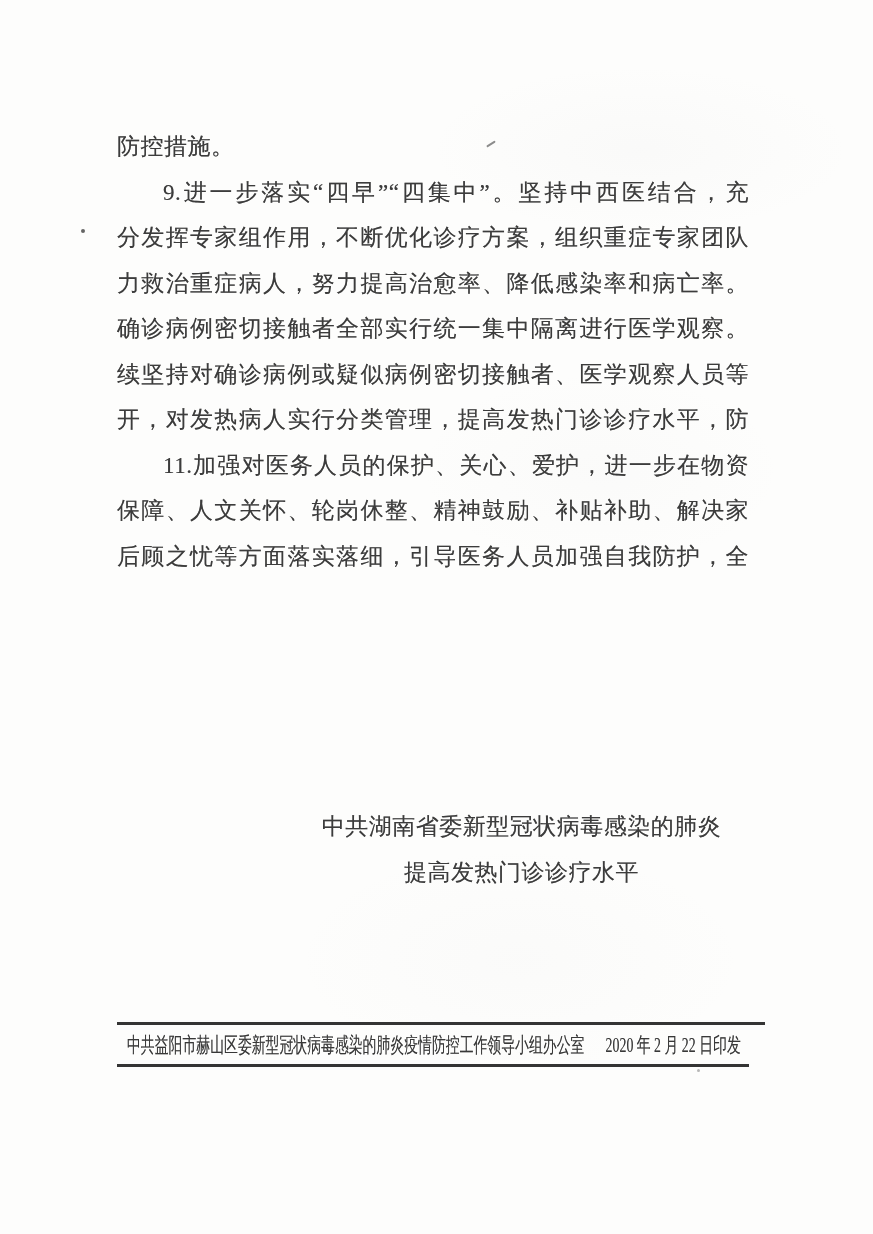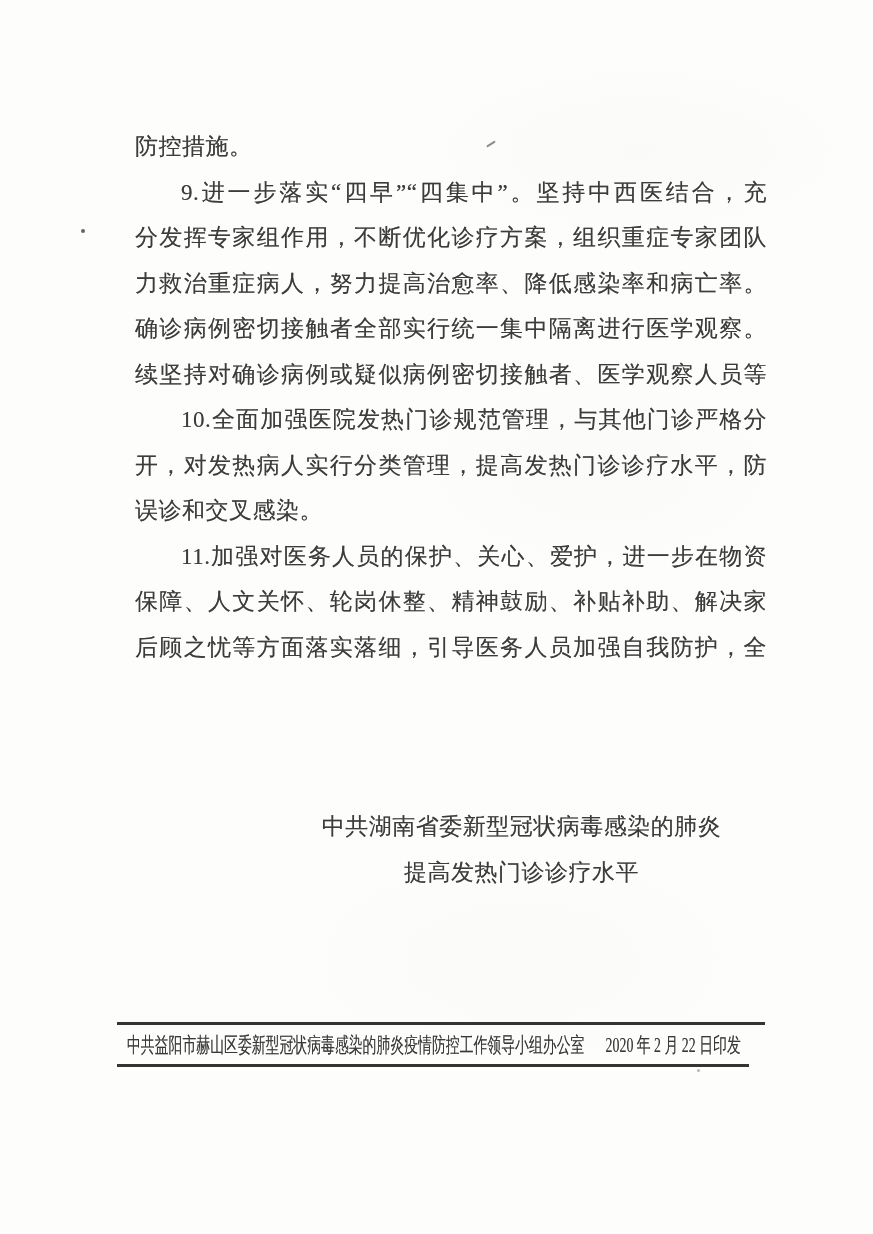--- a/index.html
+++ b/index.html
@@ -19,21 +19,20 @@
       radial-gradient(ellipse 320px 160px at 520px 960px, rgba(190,190,190,0.04), transparent 70%),
       #fdfdfc;
   }
   .body-text {
     position: absolute;
     left: 117px; top: 124px; width: 632px;
     font-size: 23px;
     line-height: 45.5px;
     letter-spacing: 0.5px;
     text-shadow: 0 0 0.5px rgba(70,70,70,0.55);
-    margin-left: 18px;
   }
   .line { height: 45.5px; white-space: nowrap; }
   .line.jfull {
     text-align: justify;
     text-align-last: justify;
     white-space: normal;
     overflow: hidden;
   }
   .line.indent { padding-left: 46px; }
   .sig-block {
@@ -95,23 +94,21 @@
   <div class="speck-dot"></div>
   <div class="speck-dot-2"></div>
 
   <div class="body-text">
     <div class="line">防控措施。</div>
     <div class="line indent jfull">9.进一步落实“四早”“四集中”。坚持中西医结合，充</div>
     <div class="line jfull">分发挥专家组作用，不断优化诊疗方案，组织重症专家团队全</div>
     <div class="line jfull">力救治重症病人，努力提高治愈率、降低感染率和病亡率。对</div>
     <div class="line jfull">确诊病例密切接触者全部实行统一集中隔离进行医学观察。继</div>
     <div class="line jfull">续坚持对确诊病例或疑似病例密切接触者、医学观察人员等群</div>
-    <div class="line indent jfull">10.全面加强医院发热门诊规范管理，与其他门诊严格分</div>
     <div class="line jfull">开，对发热病人实行分类管理，提高发热门诊诊疗水平，防止</div>
-    <div class="line">误诊和交叉感染。</div>
     <div class="line indent jfull">11.加强对医务人员的保护、关心、爱护，进一步在物资</div>
     <div class="line jfull">保障、人文关怀、轮岗休整、精神鼓励、补贴补助、解决家庭</div>
     <div class="line jfull">后顾之忧等方面落实落细，引导医务人员加强自我防护，全力</div>
   </div>
 
   <div class="sig-block">
     <div class="sig-line">中共湖南省委新型冠状病毒感染的肺炎</div>
     <div class="sig-line">提高发热门诊诊疗水平</div>
   </div>
 

